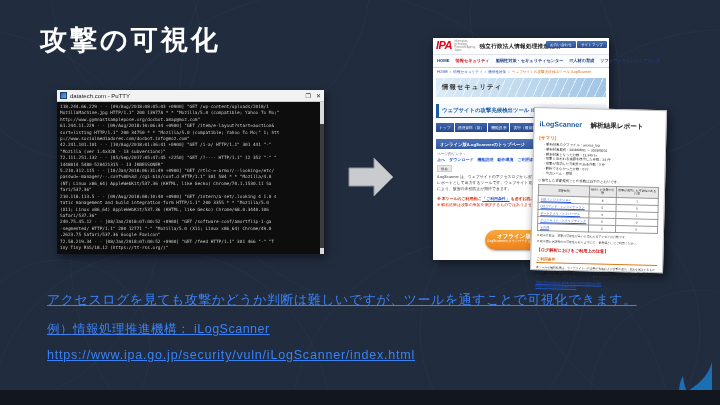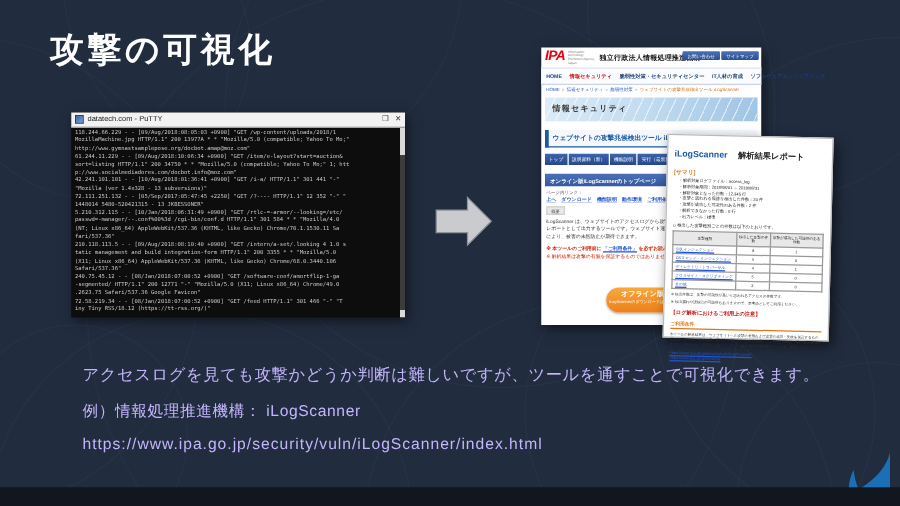--- a/index.html
+++ b/index.html
@@ -2,21 +2,21 @@
 <html><head>
 <meta charset="utf-8">
 <style>
   html,body{margin:0;padding:0;background:#11161f;}
   *{box-sizing:border-box;font-family:"Liberation Sans","DejaVu Sans",sans-serif;}
   #slide{position:relative;width:720px;height:390px;background:#212c3e;overflow:hidden;}
   #bgpattern{position:absolute;inset:0;pointer-events:none;}
 
   
   .slide-title{position:absolute;left:40px;top:22px;color:#fff;font-size:27px;font-weight:700;letter-spacing:3px;}
-  .caption{position:absolute;left:66px;color:#c4b5fd;font-size:13px;letter-spacing:.5px;white-space:nowrap;}
+  .caption{position:absolute;left:47px;color:#3b82f6;font-size:13px;letter-spacing:.5px;white-space:nowrap;text-decoration:underline;}
   .cap1{top:291px;}
   .cap2{top:321px;font-size:12.5px;}
   .cap3{top:348px;font-size:12.5px;letter-spacing:.8px;}
 
   
   .big-arrow{position:absolute;left:347px;top:156px;}
 
   
   .term{position:absolute;left:57px;top:90px;width:267px;height:164px;background:#0d0d0d;box-shadow:2px 3px 9px rgba(0,0,0,.5);}
   .term-bar{height:12px;background:#f2f2f2;display:flex;align-items:center;padding:0 3px;border-bottom:1px solid #c9c9c9;}

